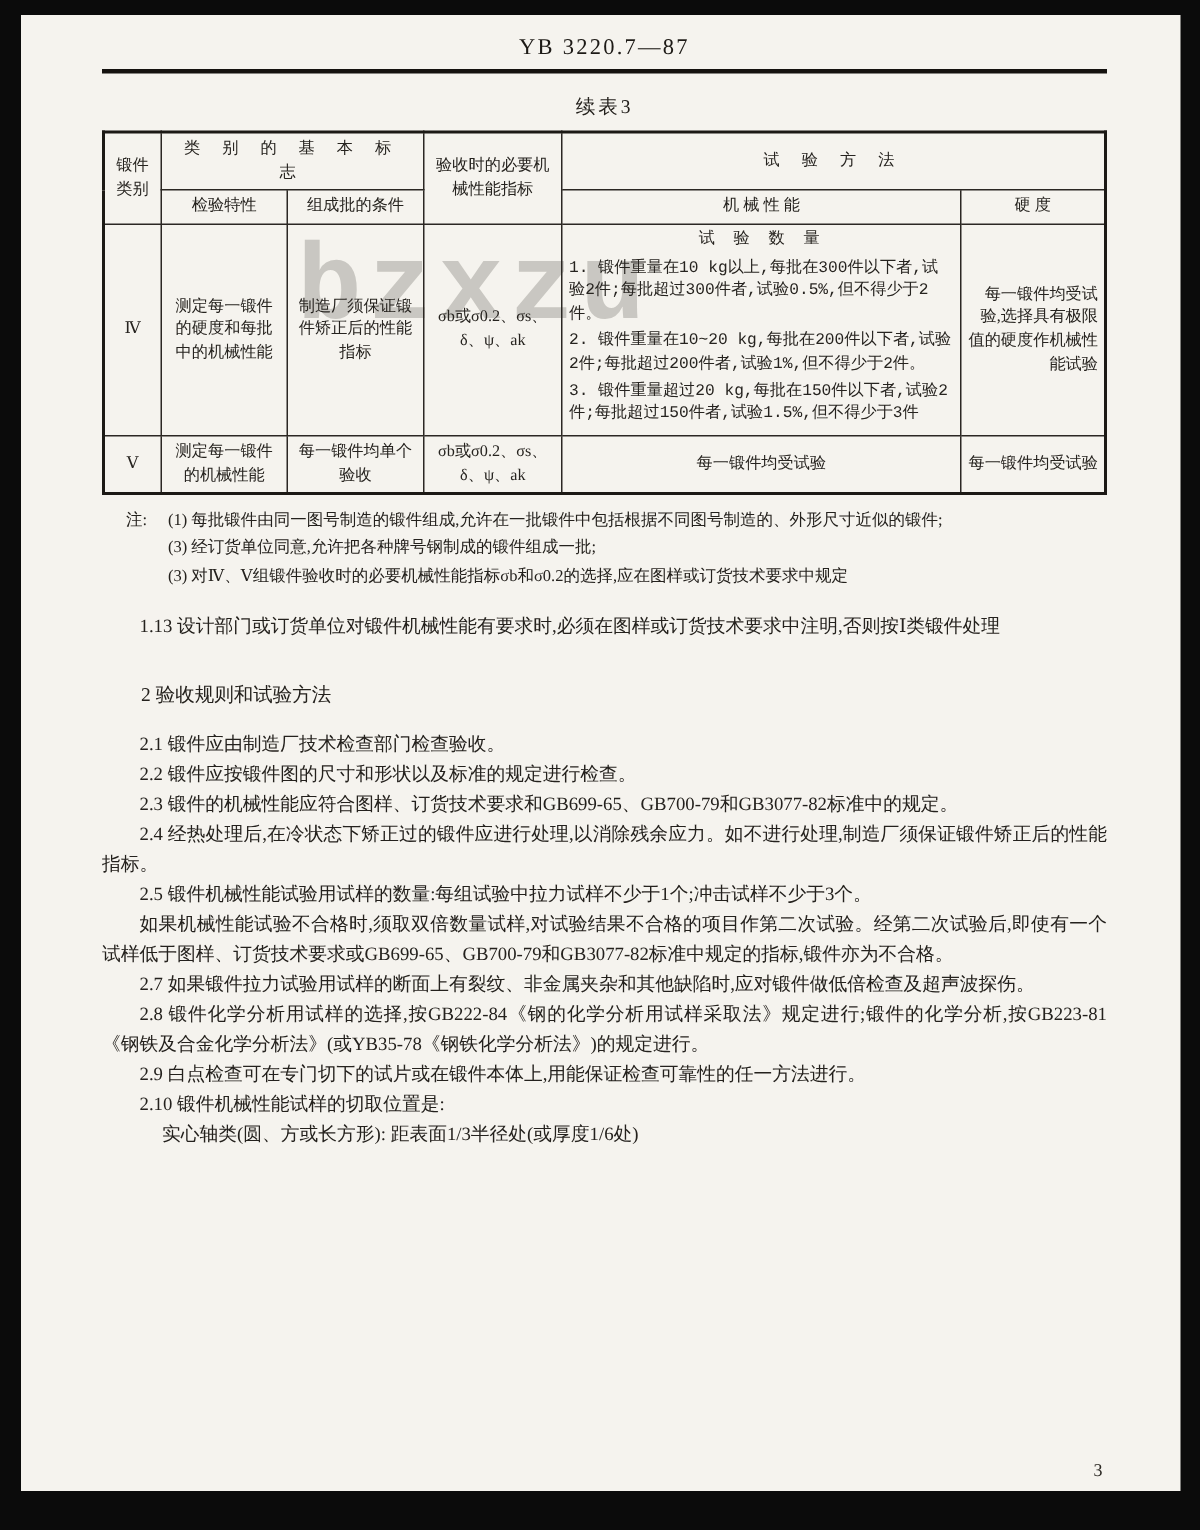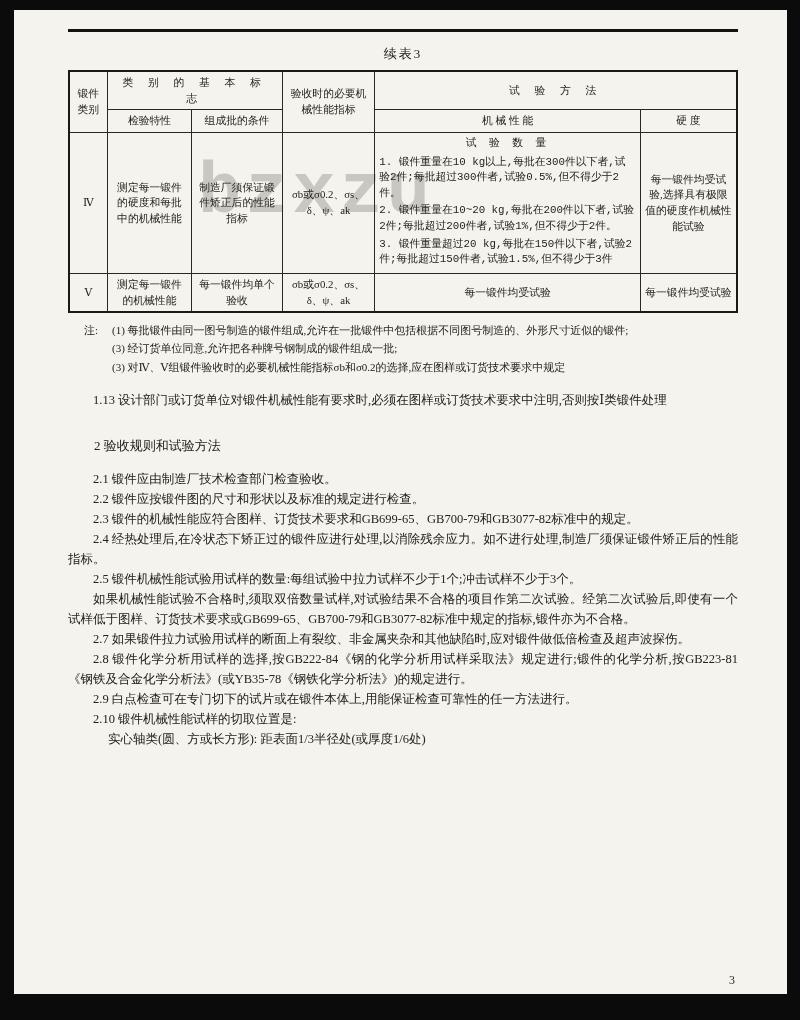--- a/index.html
+++ b/index.html
@@ -32,21 +32,21 @@
     width:100%; border-collapse:collapse; table-layout:fixed;
     font-size:10.8px; line-height:1.45; color:#26231f;
     border:2px solid #1c1915; position:relative; z-index:1;
   }
   table.std th, table.std td {
     border:1px solid #2b2723; padding:3px 4px; vertical-align:middle;
     font-weight:normal; text-align:center;
   }
   table.std th.grp { letter-spacing:6px; }
   table.std td.mech-cell { text-align:left; vertical-align:top; }
-  table.std td.left-cell { text-align:center;margin-top:48px; }
+  table.std td.left-cell { text-align:right;margin-top:48px; }
   .mech-cell p { margin:0 0 2px 0;font-family:Liberation Mono, monospace; }
   .mech-cell p.center { text-align:center; letter-spacing:3px; margin-bottom:3px; }
   .notes {
     font-size:11px; line-height:1.65; margin-top:8px; padding-left:16px;
   }
   .note-row { display:flex; }
   .note-label { flex:0 0 28px; }
   .note-sp { flex:0 0 28px; }
   .note-text { flex:1; }
   .body-text { font-size:12.5px; line-height:1.6; text-align:justify; }
@@ -62,20 +62,21 @@
   }
 </style>
 </head>
 <body>
 
 <div class="scan">
   <div class="page">
 
     <div class="watermark">bzxzu</div>
 
+    <div class="doc-header">YB 3220.7—87</div>
     <div class="header-rule"></div>
 
     <div class="table-caption">续表3</div>
 
     <table class="std">
       <colgroup>
         <col style="width:38px">
         <col style="width:84px">
         <col style="width:90px">
         <col style="width:92px">

